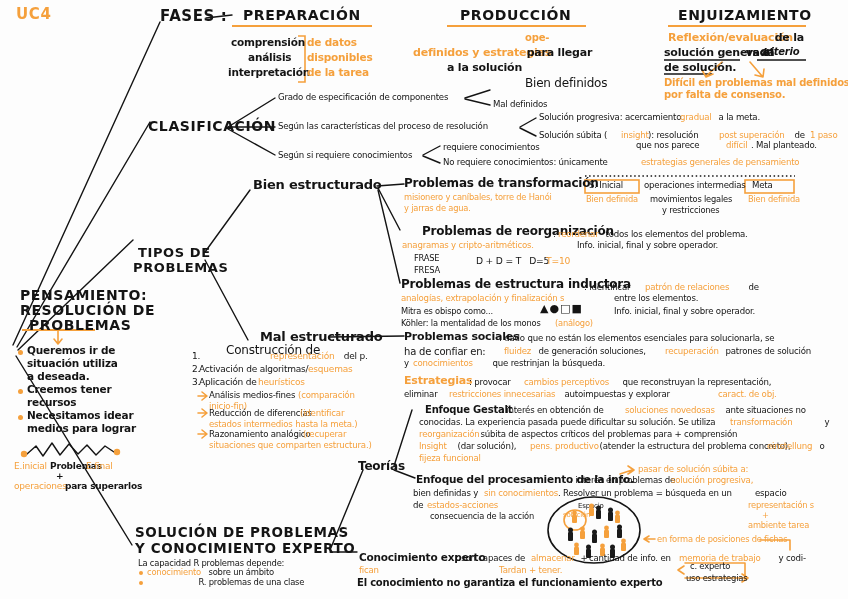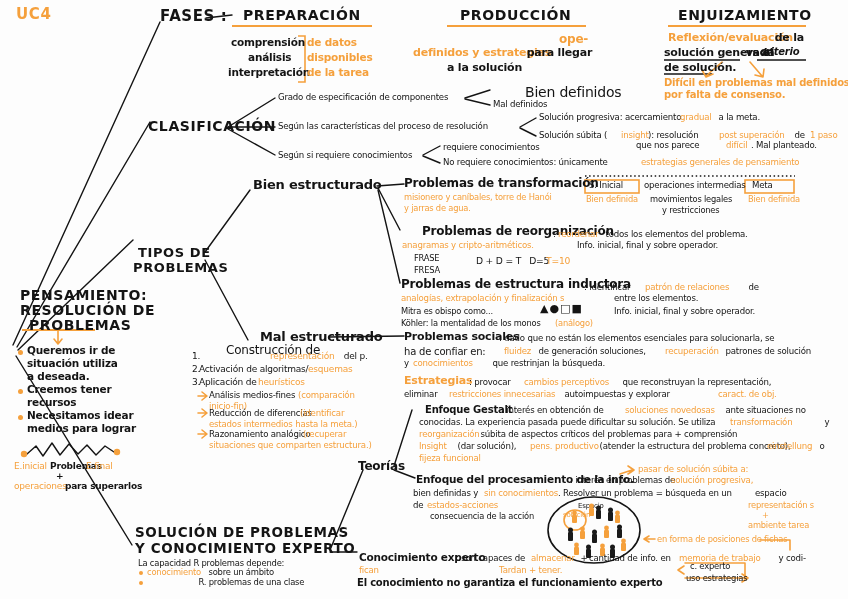--- a/index.html
+++ b/index.html
@@ -146,39 +146,39 @@
   <div class="t cap ink" style="left:243px; top:8px; font-size:14px;">PREPARACIÓN</div>
 
   <div class="t hand ink" style="left:231px; top:37px; font-size:10.5px;">comprensión</div>
   <div class="t hand hl" style="left:307px; top:37px; font-size:10.5px;">de datos</div>
   <div class="t hand ink" style="left:248px; top:52px; font-size:10.5px;">análisis</div>
   <div class="t hand hl" style="left:307px; top:52px; font-size:10.5px;">disponibles</div>
   <div class="t hand ink" style="left:228px; top:67px; font-size:10.5px;">interpretación</div>
   <div class="t hand hl" style="left:307px; top:67px; font-size:10.5px;">de la tarea</div>
 
   <div class="t cap ink" style="left:460px; top:8px; font-size:14px;">PRODUCCIÓN</div>
-  <div class="t hand hl" style="left:559px; top:33px; font-size:12px;">ope-</div>
+  <div class="t hand hl" style="left:525px; top:33px; font-size:10px;">ope-</div>
   <div class="t hand hl" style="left:413px; top:47px; font-size:11px;">definidos y estrategias</div>
   <div class="t hand ink" style="left:523px; top:47px; font-size:11px;"> para llegar</div>
   <div class="t hand ink" style="left:447px; top:62px; font-size:11px;">a la solución</div>
 
   <div class="t cap ink" style="left:678px; top:8px; font-size:14px;">ENJUIZAMIENTO</div>
   <div class="t hand hl" style="left:668px; top:32px; font-size:11px;">Reflexión/evaluación</div>
   <div class="t hand ink" style="left:771px; top:32px; font-size:11px;"> de la</div>
   <div class="t hand ink" style="left:664px; top:47px; font-size:11px;">solución generada</div>
   <div class="t hand ink" style="left:742px; top:47px; font-size:11px;"> vs el </div>
   <div class="t hand ink" style="left:760px; top:47px; font-size:10px;font-style:italic;">criterio</div>
   <div class="t hand ink" style="left:664px; top:62px; font-size:11px;">de solución.</div>
   <div class="t hand hl" style="left:664px; top:78px; font-size:10px;">Difícil en problemas mal definidos</div>
   <div class="t hand hl" style="left:664px; top:90px; font-size:10px;">por falta de consenso.</div>
 
   <div class="t cap ink" style="left:148px; top:119px; font-size:14px;">CLASIFICACIÓN</div>
 
   <div class="t hand-l ink" style="left:278px; top:93px; font-size:8.6px;">Grado de especificación de componentes</div>
-  <div class="t hand-l ink" style="left:493px; top:85px; font-size:14px;padding-left:32px;">Bien definidos</div>
+  <div class="t hand-l ink" style="left:493px; top:77px; font-size:12px;padding-left:32px;">Bien definidos</div>
   <div class="t hand-l ink" style="left:493px; top:100px; font-size:8.6px;">Mal definidos</div>
 
   <div class="t hand-l ink" style="left:278px; top:122px; font-size:8.6px;">Según las características del proceso de resolución</div>
   <div class="t hand-l ink" style="left:539px; top:113px; font-size:8.6px;">Solución progresiva: acercamiento </div>
   <div class="t hand-l hl" style="left:680px; top:113px; font-size:8.6px;">gradual</div>
   <div class="t hand-l ink" style="left:716px; top:113px; font-size:8.6px;"> a la meta.</div>
 
   <div class="t hand-l ink" style="left:539px; top:131px; font-size:8.6px;">Solución súbita (</div>
   <div class="t hand-l hl" style="left:621px; top:131px; font-size:8.6px;">insight</div>
   <div class="t hand-l ink" style="left:648px; top:131px; font-size:8.6px;">): resolución </div>

